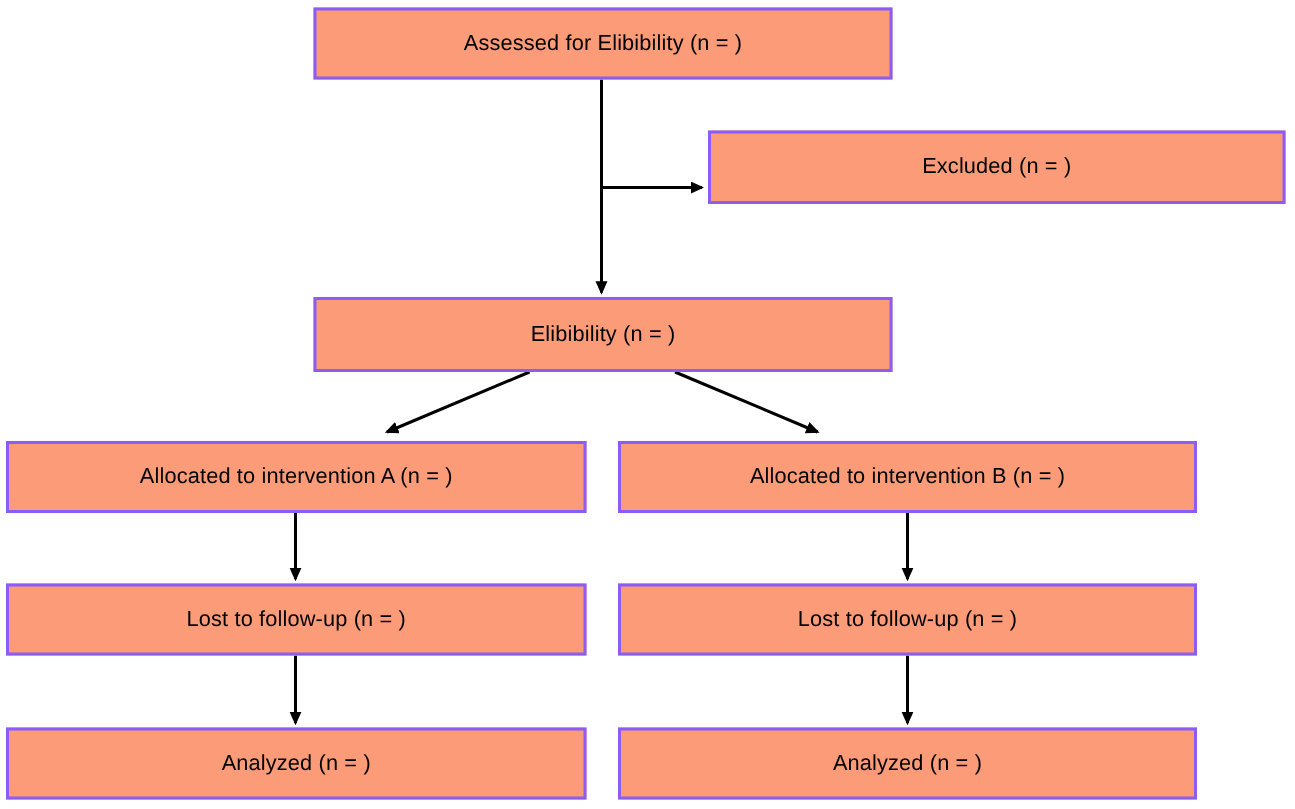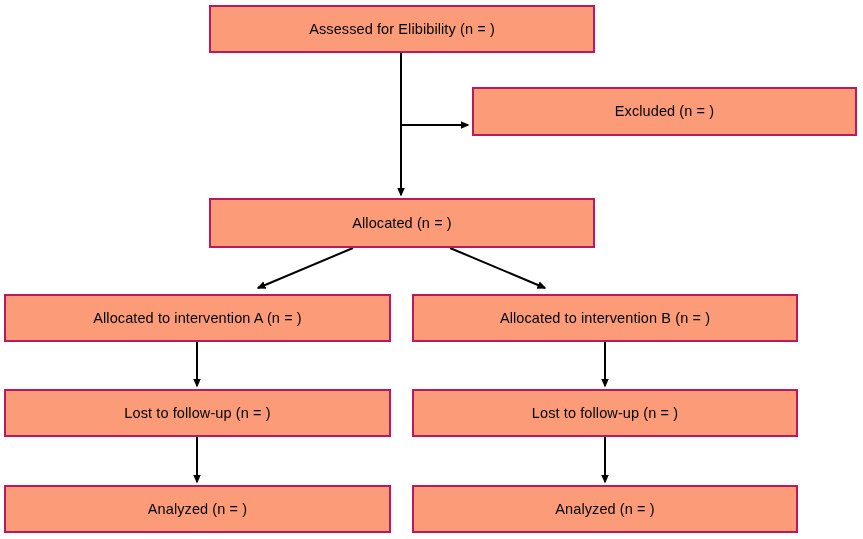--- a/index.html
+++ b/index.html
@@ -21,21 +21,21 @@
     position: absolute;
     left: 0;
     top: 0;
     width: 863px;
     height: 539px;
   }
   .node {
     position: absolute;
     box-sizing: border-box;
     background: #FB9B77;
-    border: 2px solid #be185d;
+    border: 2px solid #8b5cf6;
     display: flex;
     align-items: center;
     justify-content: center;
     z-index: 2;
   }
   .node-label {
     font-family: "Liberation Sans", sans-serif;
     font-size: 14.5px;
     color: #000000;
     line-height: 1;
@@ -84,21 +84,21 @@
 
   <div class="node" id="node-assessed">
     <span class="node-label">Assessed for Elibibility (n = )</span>
   </div>
 
   <div class="node" id="node-excluded">
     <span class="node-label">Excluded (n = )</span>
   </div>
 
   <div class="node" id="node-randomized">
-    <span class="node-label">Allocated (n = )</span>
+    <span class="node-label">Elibibility (n = )</span>
   </div>
 
   <div class="node" id="node-alloc-a">
     <span class="node-label">Allocated to intervention A (n = )</span>
   </div>
 
   <div class="node" id="node-alloc-b">
     <span class="node-label">Allocated to intervention B (n = )</span>
   </div>
 

